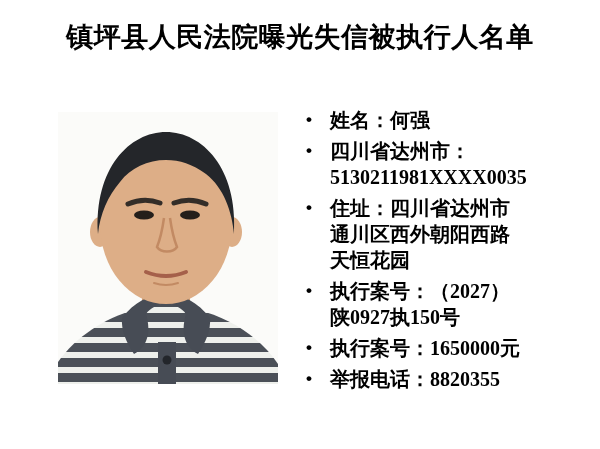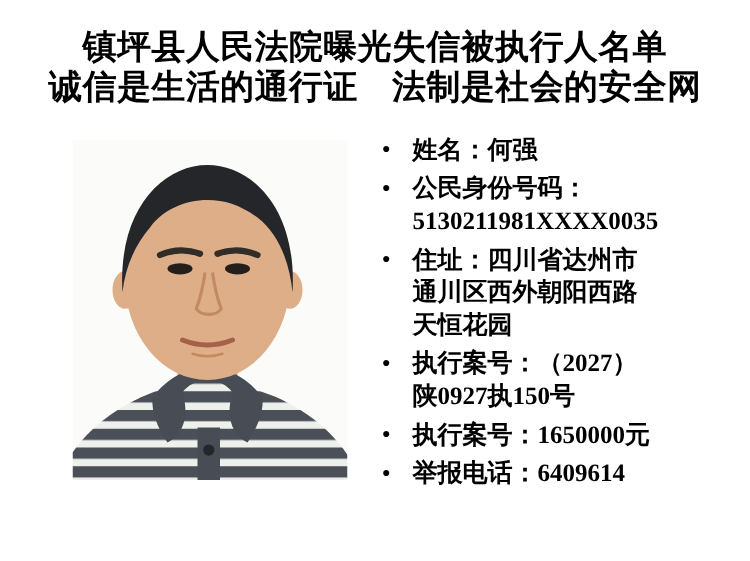--- a/index.html
+++ b/index.html
@@ -71,21 +71,20 @@
     flex: 1 1 auto;
   }
 </style>
 </head>
 <body>
 
 <div class="slide">
 
   <div class="title-block">
     <div class="title-line">镇坪县人民法院曝光失信被执行人名单</div>
-    <div class="title-line">诚信是生活的通行证　法制是社会的安全网</div>
   </div>
 
   <div class="photo-frame">
     <svg viewBox="0 0 220 272" xmlns="http://www.w3.org/2000/svg">
       <defs>
         <pattern id="stripes" x="0" y="6" width="20" height="15" patternUnits="userSpaceOnUse">
           <rect width="20" height="15" fill="#eef0ec"></rect>
           <rect width="20" height="9" fill="#4b5058"></rect>
         </pattern>
       </defs>
@@ -122,37 +121,37 @@
     </svg>
   </div>
 
   <ul class="details-list">
     <li class="detail-item">
       <span class="bullet">•</span>
       <span class="item-text">姓名：何强</span>
     </li>
     <li class="detail-item">
       <span class="bullet">•</span>
-      <span class="item-text">公民身份号码：
+      <span class="item-text">四川省达州市：
 5130211981XXXX0035</span>
     </li>
     <li class="detail-item">
       <span class="bullet">•</span>
       <span class="item-text">住址：四川省达州市
 通川区西外朝阳西路
 天恒花园</span>
     </li>
     <li class="detail-item">
       <span class="bullet">•</span>
       <span class="item-text">执行案号：（2027）
 陕0927执150号</span>
     </li>
     <li class="detail-item">
       <span class="bullet">•</span>
       <span class="item-text">执行案号：1650000元</span>
     </li>
     <li class="detail-item">
       <span class="bullet">•</span>
-      <span class="item-text">举报电话：6409614</span>
+      <span class="item-text">举报电话：8820355</span>
     </li>
   </ul>
 
 </div>
 
 </body></html>

